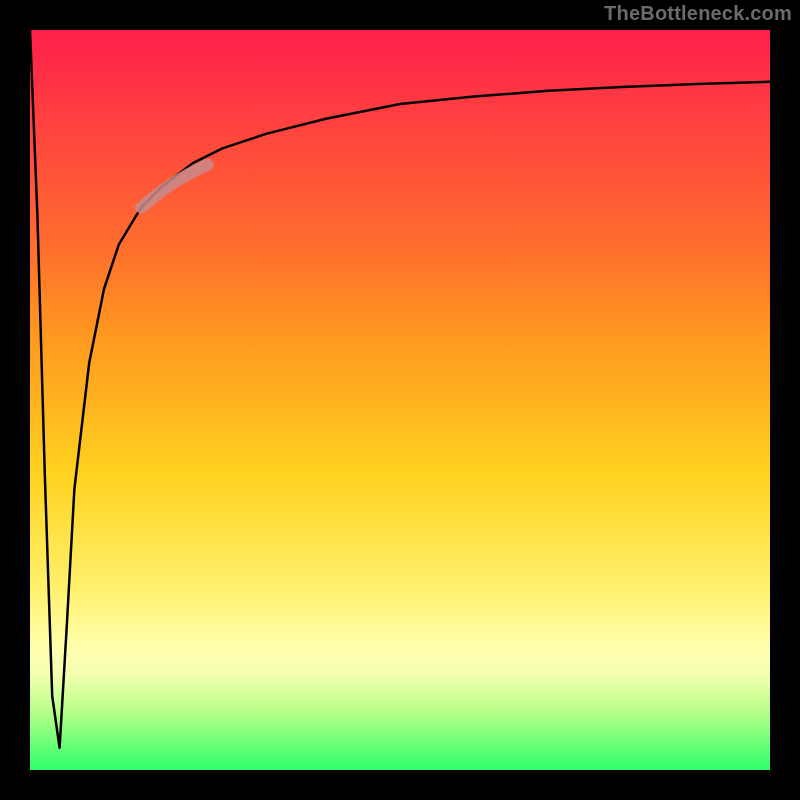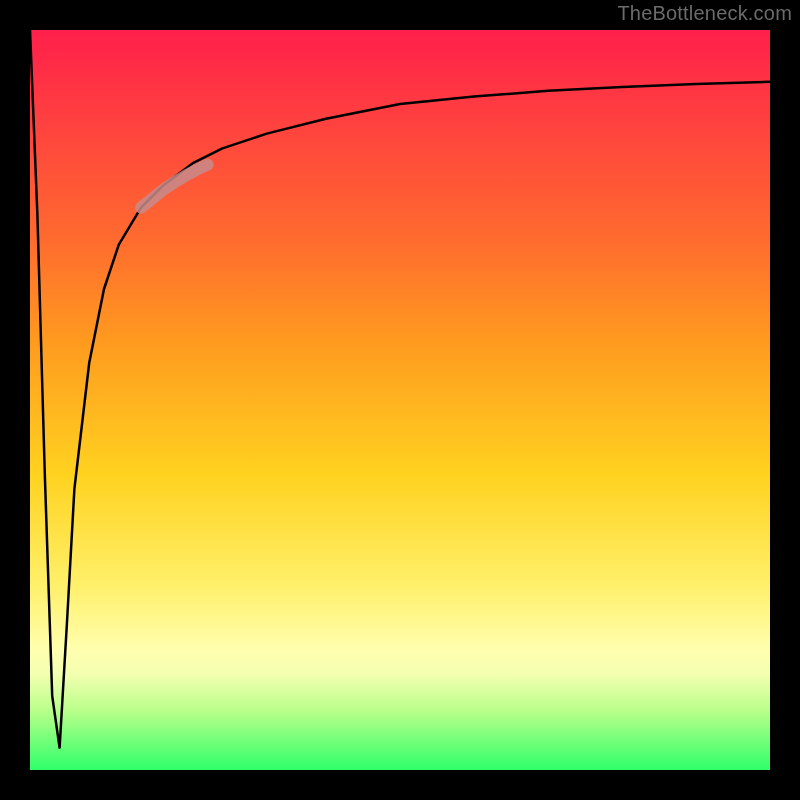--- a/index.html
+++ b/index.html
@@ -17,21 +17,21 @@
     left: 0;
     width: 800px;
     height: 800px;
   }
   .watermark {
     position: absolute;
     top: 2px;
     right: 8px;
     color: #6b6b6b;
     font-size: 20px;
-    font-weight: 400;
+    font-weight: 700;
     letter-spacing: 0.2px;
   }
   .plot-area {
     position: absolute;
     top: 30px;
     left: 30px;
     width: 740px;
     height: 740px;
     overflow: hidden;
   }

